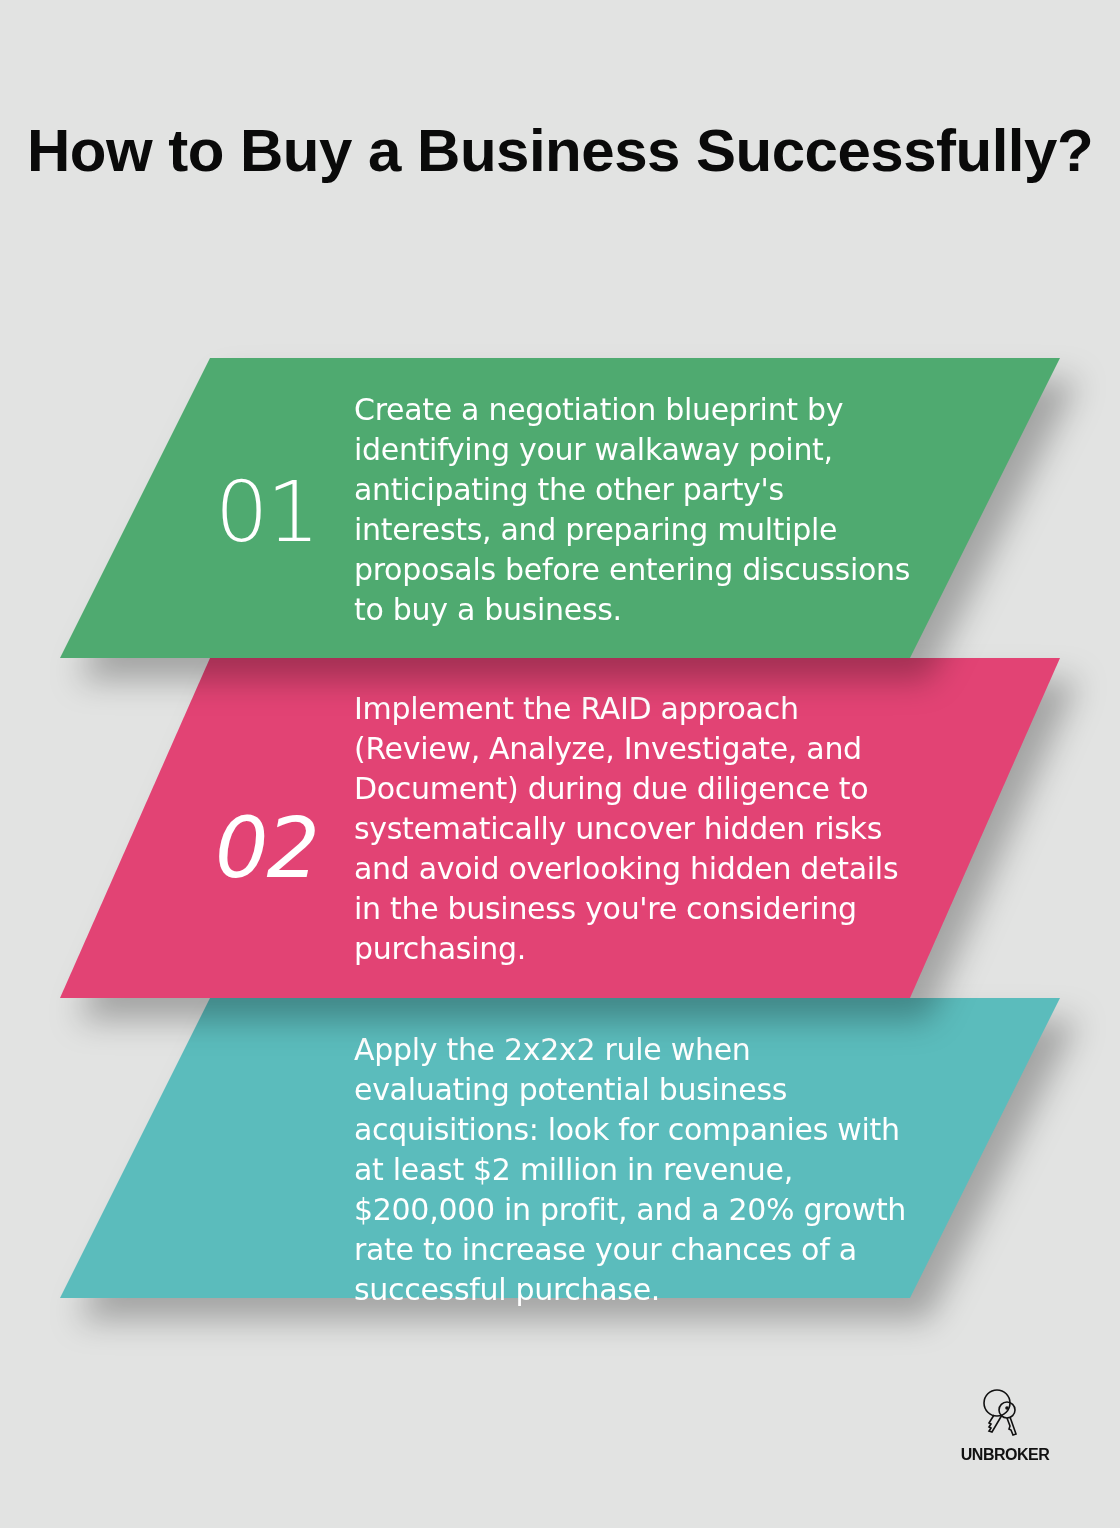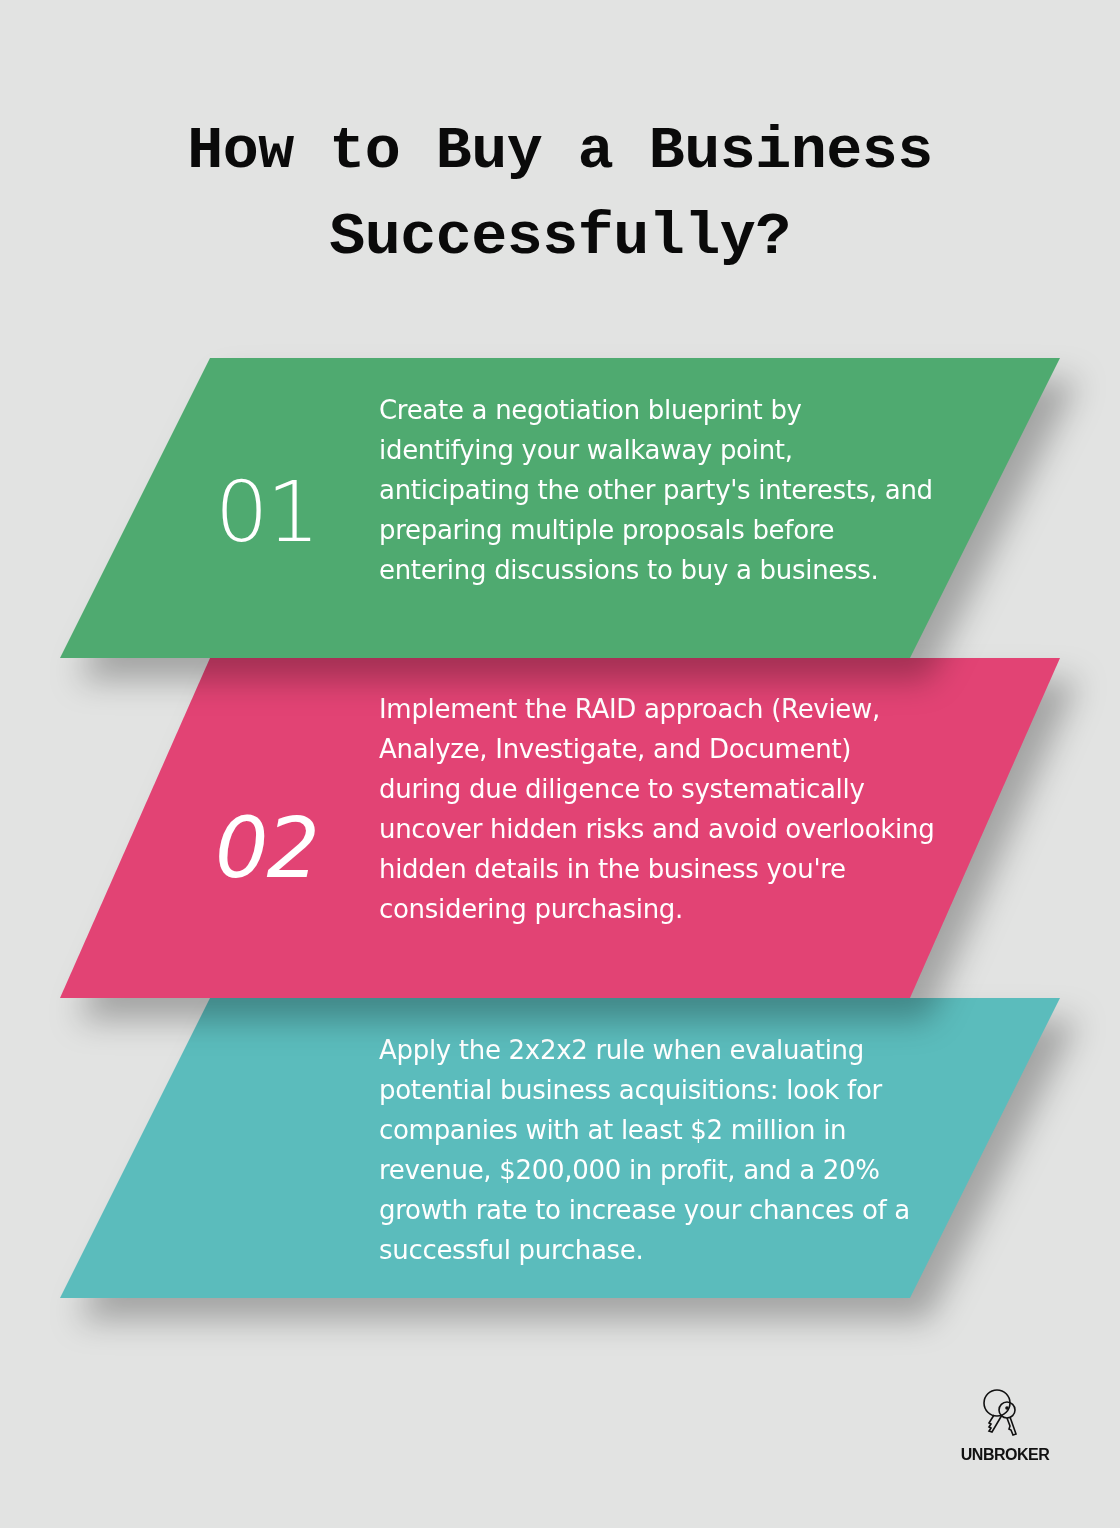--- a/index.html
+++ b/index.html
@@ -5,37 +5,37 @@
   html, body { margin: 0; padding: 0; }
   body {
     width: 1120px; height: 1528px;
     background: #e2e3e2;
     font-family: "Liberation Sans", "DejaVu Sans", sans-serif;
     position: relative; overflow: hidden;
   }
   .title {
     position: absolute; left: 0; top: 108px; width: 1120px;
     text-align: center; font-weight: bold; font-size: 60px; line-height: 86px;
-    color: #0a0a0a; font-family: Liberation Mono, monospace; letter-spacing: -0.5px;
+    color: #0a0a0a; font-family: Liberation Sans, sans-serif; letter-spacing: -0.5px;
   }
   .card { position: absolute; left: 0; width: 1120px; }
   .shape {
     position: absolute; inset: 0;
     filter: drop-shadow(18px 22px 16px rgba(0,0,0,0.28));
   }
   .shape svg { display: block; }
   .num {
     position: absolute; left: 215px; width: 130px; text-align: left;
     color: #ffffff; font-family: "DejaVu Sans", sans-serif; font-weight: 200;
     font-size: 84px; line-height: 84px; letter-spacing: -2px;
   }
   .text {
-    position: absolute; left: 379px; width: 560px;
+    position: absolute; left: 354px; width: 560px;
     color: #ffffff; font-family: "DejaVu Sans", sans-serif;
-    font-size: 26px; line-height: 40px; letter-spacing: -0.3px;
+    font-size: 30px; line-height: 40px; letter-spacing: -0.3px;
   }
   .logo { position: absolute; left: 950px; top: 1388px; width: 110px; text-align: center; }
   .logo-text {
     font-family: Liberation Sans, sans-serif; font-weight: bold; font-size: 16px;
     color: #111; letter-spacing: -0.5px; margin-top: 2px;
   }
 </style>
 </head>
 <body>
 

